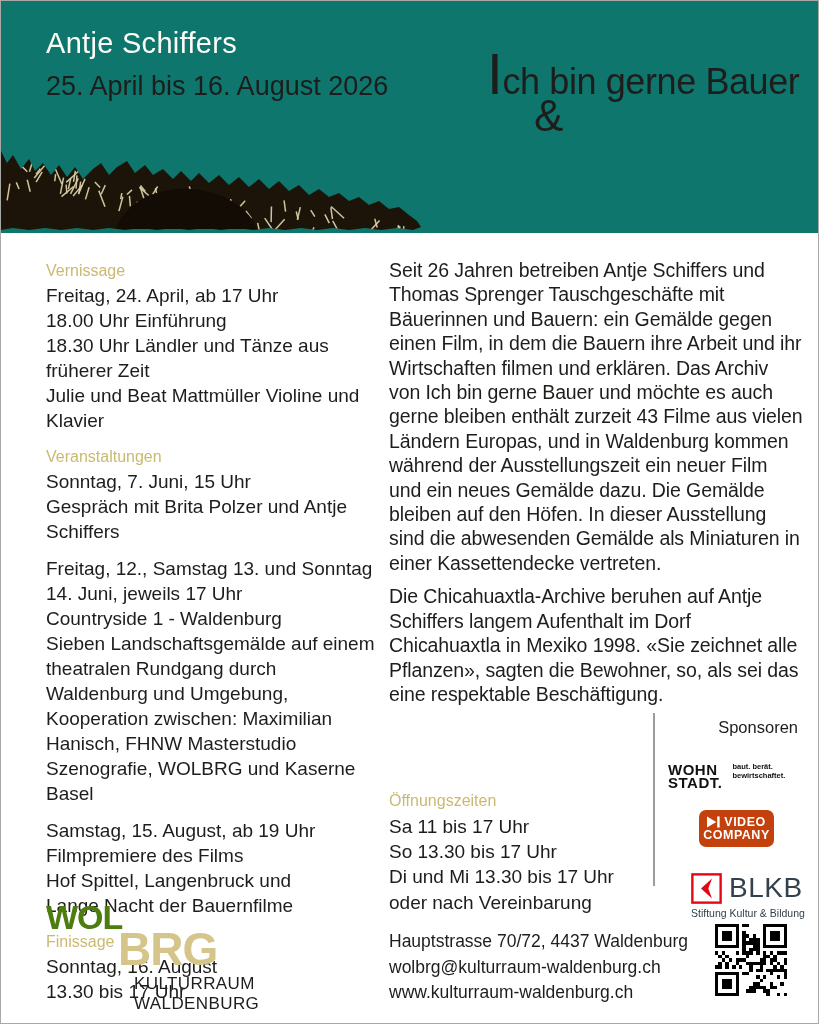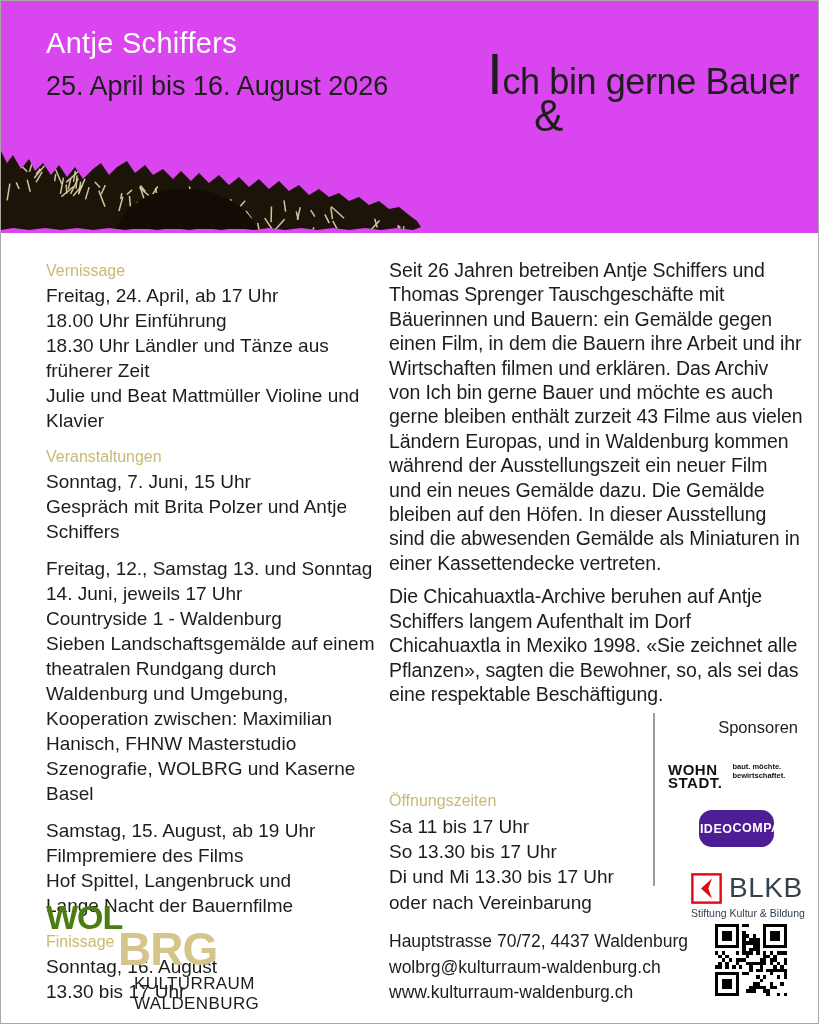--- a/index.html
+++ b/index.html
@@ -2,21 +2,21 @@
 <html lang="de"><head>
 <meta charset="utf-8">
 <style>
   html,body{margin:0;padding:0;background:#ffffff;}
   .poster{
     position:relative;width:819px;height:1024px;box-sizing:border-box;
     border:1px solid #a8a8a5;background:#fff;overflow:hidden;
     font-family:"Liberation Sans",sans-serif;color:#1d1d1b;
   }
   
-  .banner{position:absolute;top:0;left:0;width:100%;height:232px;background:#d946ef;}
+  .banner{position:absolute;top:0;left:0;width:100%;height:232px;background:#0f766e;}
   .artist{position:absolute;left:45px;top:26px;font-size:29px;color:#fdfdf8;letter-spacing:.3px;}
   .dates{position:absolute;left:45px;top:70px;font-size:27px;color:#1d1d1b;}
   .title1{position:absolute;left:486px;top:45px;font-size:36px;line-height:1;white-space:nowrap;letter-spacing:-.4px;}
   .title1 .init{font-size:57px;}
   .amp{position:absolute;left:533px;top:93px;font-size:44px;line-height:1;}
   .title2{position:absolute;left:379px;top:121px;font-size:36px;line-height:1;white-space:nowrap;letter-spacing:-.4px;}
   .title2 .init{font-size:51px;}
   .mountain{position:absolute;left:0;bottom:0;width:420px;height:88px;display:block;}
   
   .left-col{position:absolute;left:45px;top:257px;width:334px;}
@@ -34,22 +34,22 @@
   .oeff p{margin:0;font-size:19px;line-height:25px;}
   .oeff p.note{margin-top:1px;}
   .addr{position:absolute;left:388px;top:928px;width:300px;}
   .addr p{margin:0;font-size:17.5px;line-height:25.5px;}
   
   .sponsoren-label{position:absolute;left:640px;top:717px;width:157px;text-align:right;font-size:16.5px;}
   .divider{position:absolute;left:652px;top:712px;width:2px;height:173px;background:#9c9c9c;}
   .wohnstadt{position:absolute;left:667px;top:762px;display:flex;align-items:flex-start;gap:10px;}
   .ws-main{font-weight:bold;font-size:15px;line-height:13px;letter-spacing:.5px;color:#111;}
   .ws-tag{font-weight:bold;font-size:7.5px;line-height:8.5px;color:#111;padding-bottom:1px;}
-  .video{position:absolute;left:698px;top:809px;width:75px;height:37px;background:#4c1d95;border-radius:13px;
-         color:#fff;display:flex;flex-direction:row;justify-content:center;align-items:center;}
+  .video{position:absolute;left:698px;top:809px;width:75px;height:37px;background:#c2410c;border-radius:7px;
+         color:#fff;display:flex;flex-direction:column;justify-content:center;align-items:center;}
   .vc1{display:flex;align-items:center;gap:4px;font-weight:bold;font-size:12.5px;line-height:14px;letter-spacing:.5px;}
   .vc2{font-weight:bold;font-size:12.5px;line-height:13px;letter-spacing:.5px;}
   .blkb{position:absolute;left:690px;top:871px;}
   .blkb-row{display:flex;align-items:center;gap:7px;}
   .blkb-name{font-size:28px;color:#33414d;letter-spacing:.5px;}
   .blkb-sub{margin-top:3px;font-size:10.5px;color:#33414d;}
   
   .wolbrg{position:absolute;left:0;top:0;}
   .wol{position:absolute;left:45px;top:899px;font-size:34px;font-weight:bold;color:#4d7c0f;letter-spacing:-1px;line-height:1;}
   .brg{position:absolute;left:117px;top:925px;font-size:46px;font-weight:bold;color:#d5c58a;letter-spacing:-1px;line-height:1;}
@@ -205,21 +205,21 @@
 
   <div class="sponsoren-label">Sponsoren</div>
   <div class="divider"></div>
 
   <div class="wohnstadt">
     <div class="ws-main">
       <div>WOHN</div>
       <div>STADT.</div>
     </div>
     <div class="ws-tag">
-      <div>baut. möchte.</div>
+      <div>baut. berät.</div>
       <div>bewirtschaftet.</div>
     </div>
   </div>
 
   <div class="video">
     <div class="vc1">
       <svg width="13" height="12" viewBox="0 0 14 12" aria-hidden="true">
         <polygon points="0,0 10,6 0,12" fill="#fff"></polygon>
         <rect x="11" y="0" width="2.6" height="12" fill="#fff"></rect>
       </svg>

